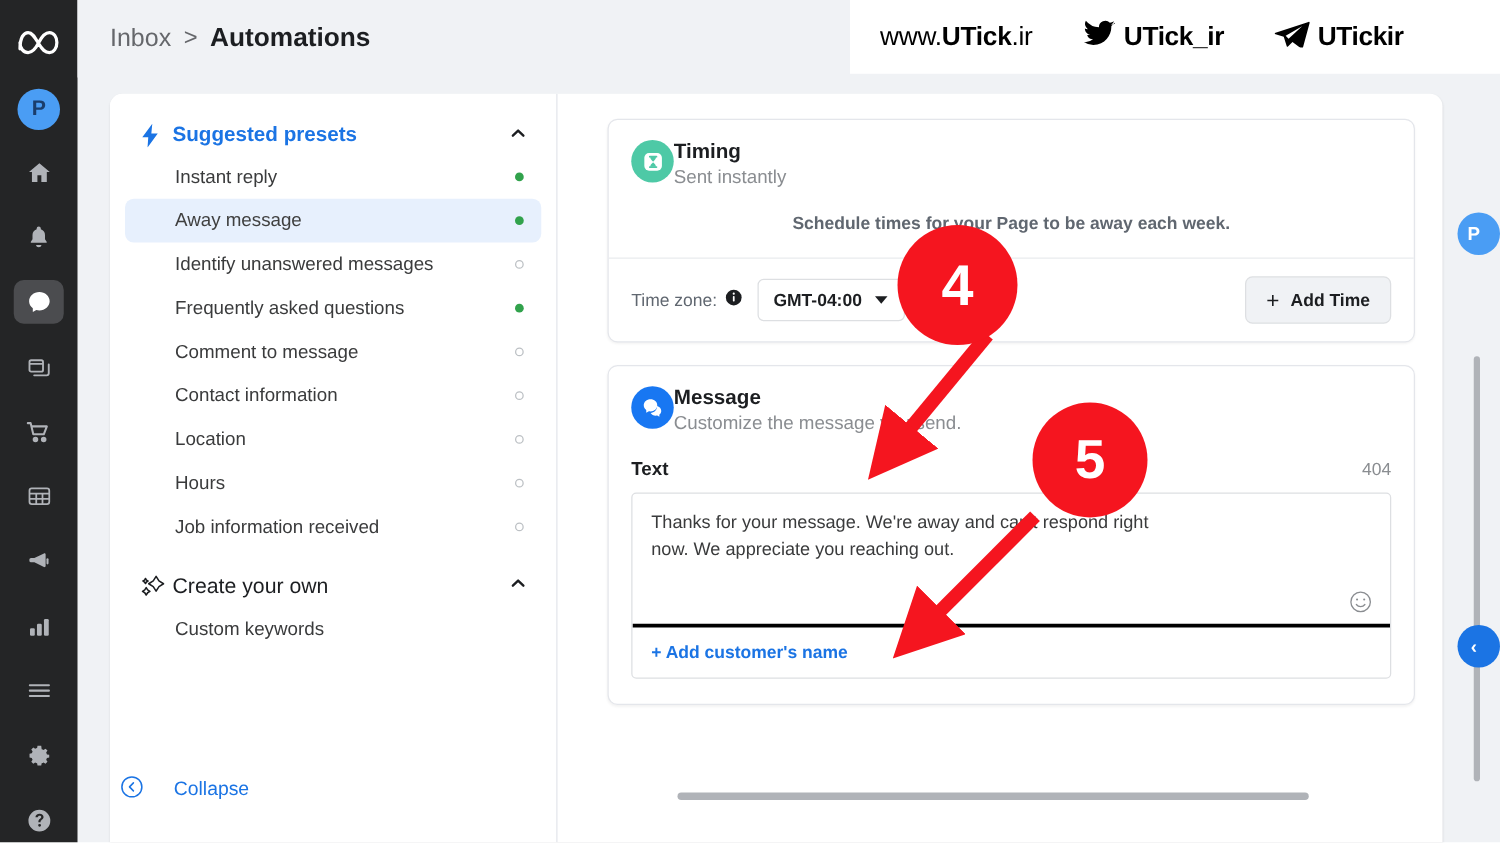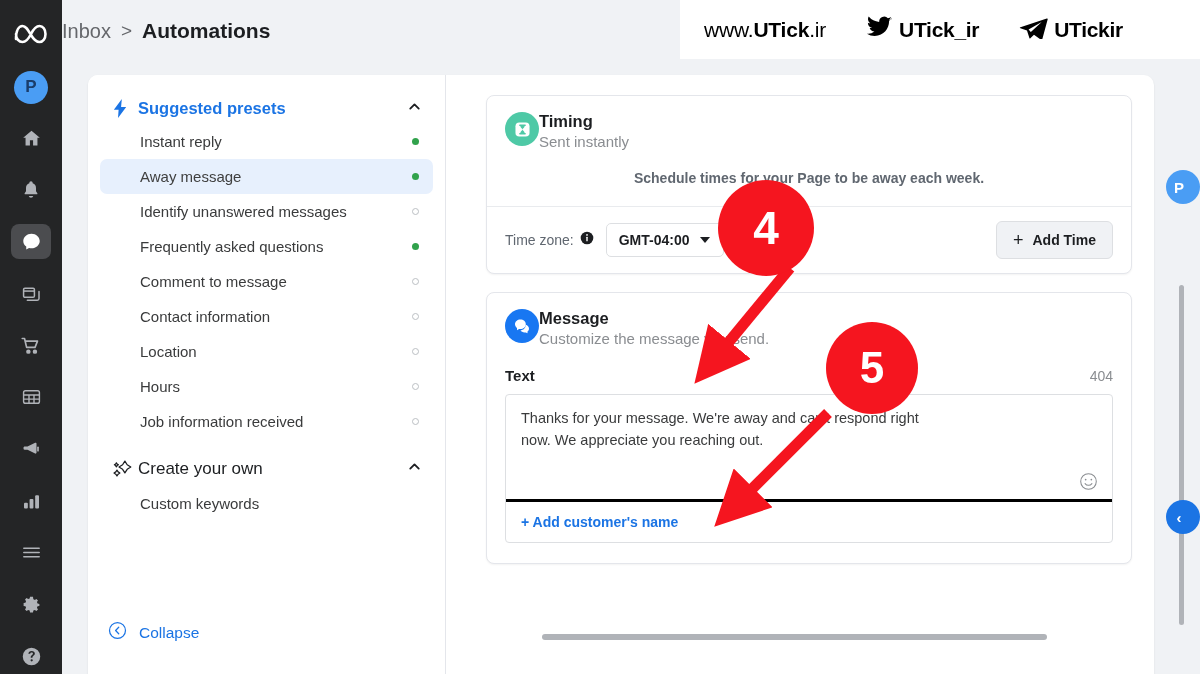--- a/index.html
+++ b/index.html
@@ -31,21 +31,21 @@
   }
   .rail-icon.active { background: #4b4c4f; }
   .rail-icon svg { display: block; }
 
   
   .header {
     position: absolute; left: 62px; top: 0; width: 1138px; height: 62px;
     background: #f0f2f5;
     display: flex; align-items: center;
   }
-  .breadcrumb { display: flex; align-items: center; }
+  .breadcrumb { display: flex; align-items: center; padding-left: 26px; }
   .crumb-muted { font-size: 20px; color: #65676b; }
   .crumb-sep { font-size: 19px; color: #65676b; margin: 0 10px; font-weight: 300; }
   .crumb-current { font-size: 21px; color: #1c1e21; font-weight: bold; }
 
   
   .watermark {
     position: absolute; right: 0; top: 0; width: 520px; height: 59px;
     background: #ffffff;
     display: flex; align-items: center; justify-content: flex-start;
     gap: 40px; padding-left: 24px;
@@ -88,22 +88,22 @@
     border-radius: 7px; cursor: pointer;
   }
   .preset-item .pi-label { font-size: 15px; color: #3a3b3c; }
   .preset-item.selected { background: #e7f0fd; }
   .preset-item.selected .pi-label { color: #404040; font-weight: normal; }
   .dot-on { width: 7px; height: 7px; border-radius: 50%; background: #31a24c; }
   .dot-off { width: 7px; height: 7px; border-radius: 50%; border: 1.2px solid #bcc0c4; background: #fff; }
   .dot-none { width: 7px; height: 7px; }
 
   .collapse-row {
-    position: absolute; left: 12px; bottom: 30px;
-    display: flex; align-items: center; gap: 12px; padding-left: 8px; cursor: pointer;
+    position: absolute; left: 0; bottom: 30px;
+    display: flex; align-items: center; gap: 24px; padding-left: 8px; cursor: pointer;
   }
   .collapse-row .cl-label { font-size: 15.5px; color: #1b74e4; }
 
   
   .content {
     flex: 1; height: 100%; position: relative;
     padding: 20px 22px 0 40px;
     overflow: hidden;
   }
   .card {

